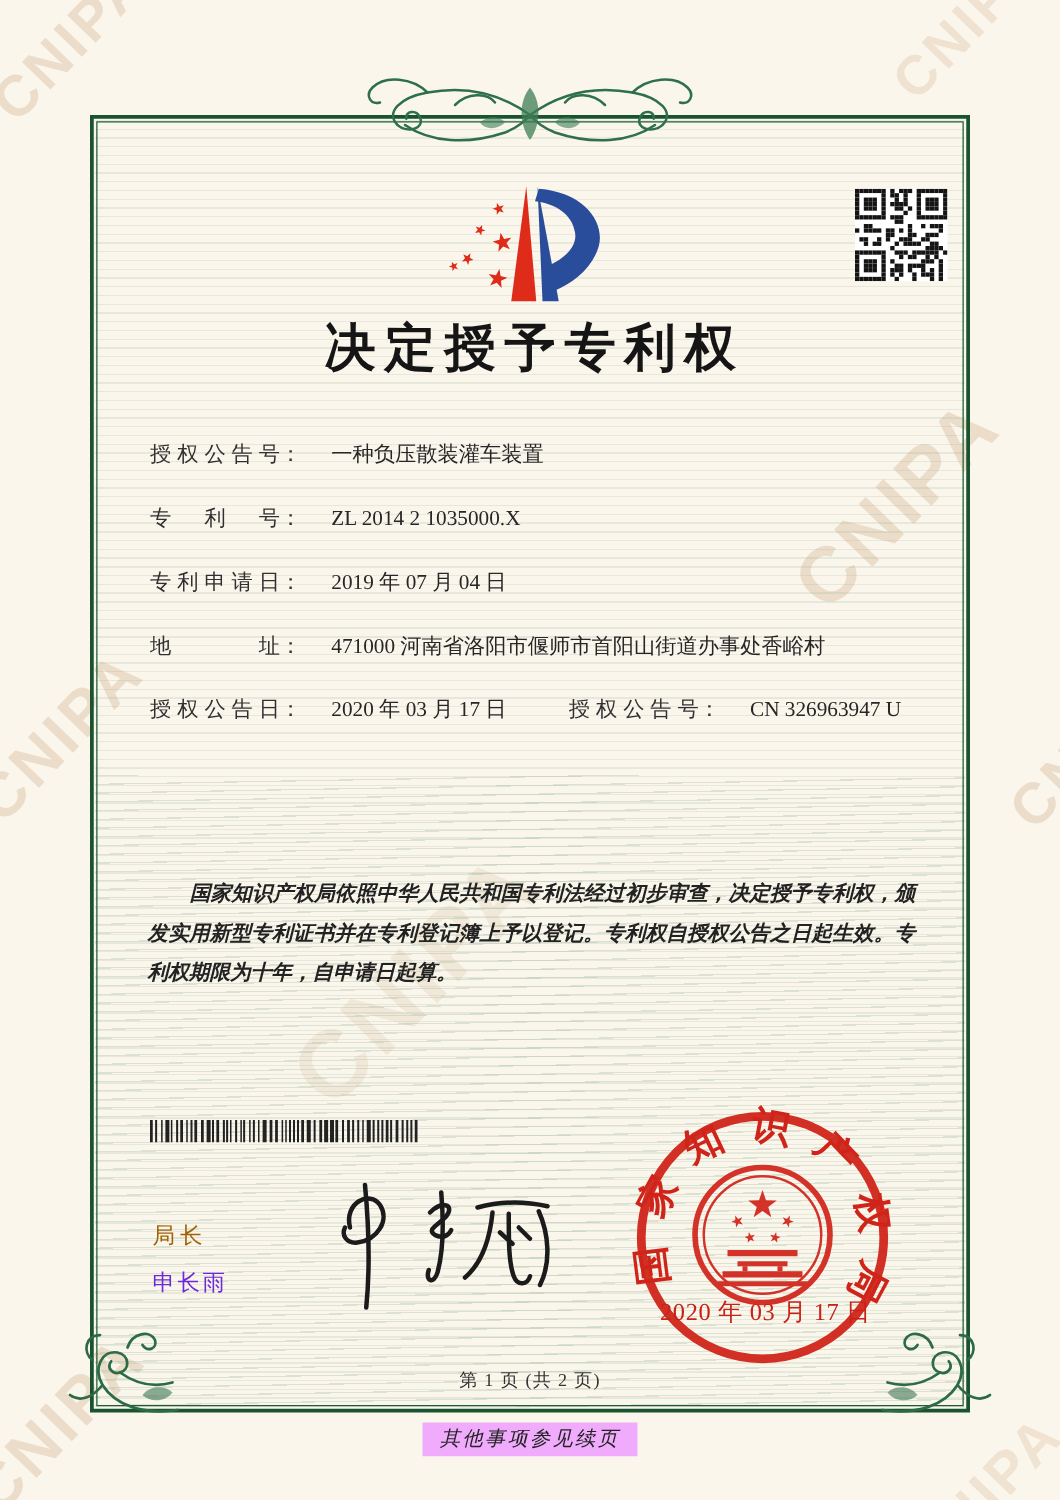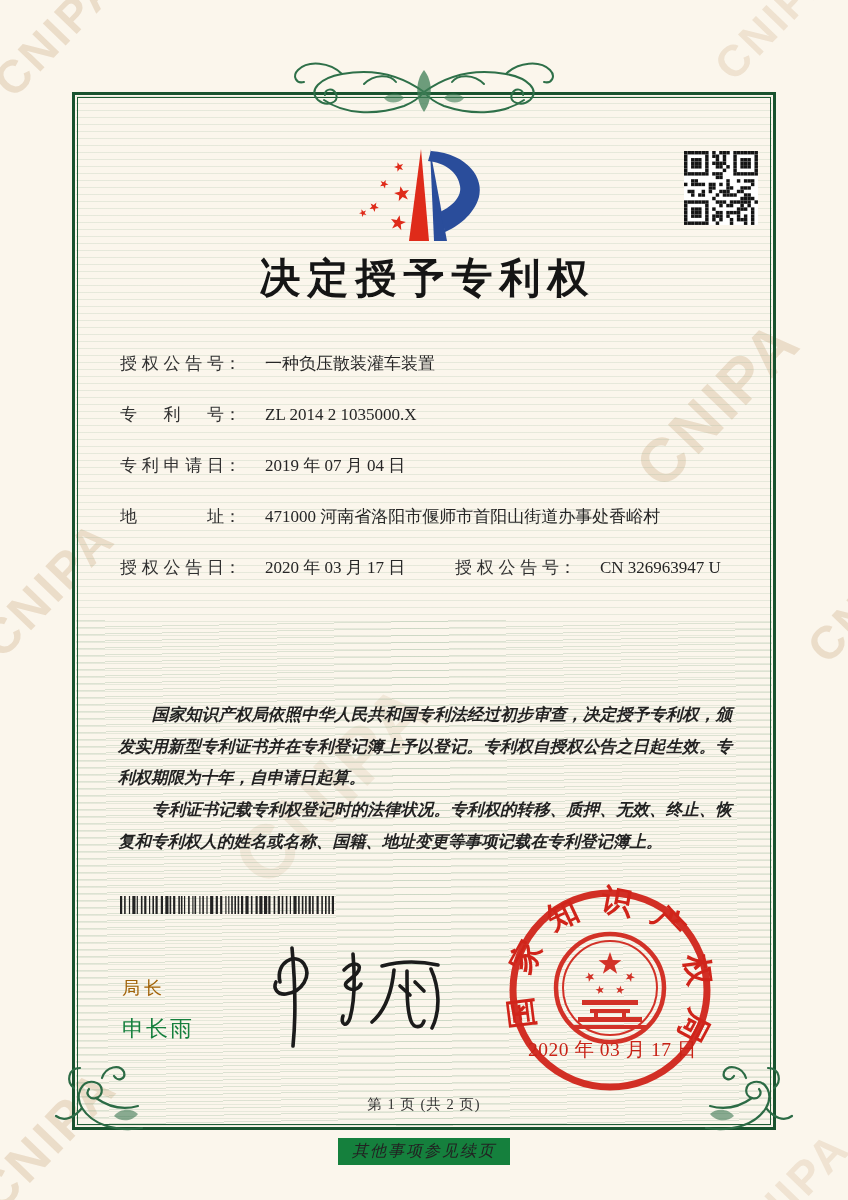--- a/index.html
+++ b/index.html
@@ -63,36 +63,36 @@
   
   .bodytext{
     position:absolute;left:118px;top:699px;width:614px;
     font-size:16.5px;line-height:1.92;text-align:justify;
     font-style:italic;color:#222;
   }
   .bodytext p{margin:0;text-indent:2.05em;font-weight:bold;}
   
   .barcode{position:absolute;left:120px;top:896px;width:216px;height:18px;}
   .sig-title{position:absolute;left:122px;top:976px;font-size:18px;letter-spacing:4px;color:#a16207;}
-  .sig-name{position:absolute;left:122px;top:1014px;font-size:22px;letter-spacing:2px;color:#15803d;}
+  .sig-name{position:absolute;left:122px;top:1014px;font-size:18px;letter-spacing:2px;color:#6d28d9;}
   .signature{position:absolute;left:242px;top:938px;width:225px;height:118px;}
   .seal{position:absolute;left:500px;top:882px;width:220px;height:220px;}
   .seal-date{
     position:absolute;left:528px;top:1036px;width:170px;
     font-size:19.5px;color:#c8221６;color:#c82216;letter-spacing:0.5px;white-space:nowrap;
   }
   .page-info{
     position:absolute;left:72px;top:1095px;width:704px;text-align:center;
     font-size:14.5px;color:#333;letter-spacing:1px;
   }
   .cont-note{
     position:absolute;left:0;top:1138px;width:100%;text-align:center;
   }
   .cont-note span{
-    display:inline-block;background:#15803d;padding:3px 14px;
+    display:inline-block;background:#f0abfc;padding:3px 14px;
     font-size:16px;font-style:italic;letter-spacing:2px;color:#222;
   }
 </style>
 </head>
 <body>
 
 <div class="page">
 
   <span class="wm" style="left:-22px;top:6px;font-size:46px;">CNIPA</span>
   <span class="wm" style="left:700px;top:-6px;font-size:44px;opacity:.8;">CNIPA</span>
@@ -400,21 +400,20 @@
     <div class="frow">
       <span class="flabel">授权公告日</span><span class="fcolon">：</span><span class="fvalue">2020 年 03 月 17 日</span>
       <span class="second">
         <span class="flabel">授权公告号</span><span class="fcolon">：</span><span class="fvalue">CN 326963947 U</span>
       </span>
     </div>
   </div>
 
   <div class="bodytext">
     <p>国家知识产权局依照中华人民共和国专利法经过初步审查，决定授予专利权，颁发实用新型专利证书并在专利登记簿上予以登记。专利权自授权公告之日起生效。专利权期限为十年，自申请日起算。</p>
-    <p>专利证书记载专利权登记时的法律状况。专利权的转移、质押、无效、终止、恢复和专利权人的姓名或名称、国籍、地址变更等事项记载在专利登记簿上。</p>
   </div>
 
   <div class="barcode">
     <svg id="barcode-svg" width="216" height="18" viewBox="0 0 216 18">
         <rect x="0.0" y="0" width="2.2" height="18" fill="#222"></rect>
         <rect x="4.1" y="0" width="1.6" height="18" fill="#222"></rect>
         <rect x="8.9" y="0" width="1.2" height="18" fill="#222"></rect>
         <rect x="12.3" y="0" width="3.2" height="18" fill="#222"></rect>
         <rect x="16.7" y="0" width="1.2" height="18" fill="#222"></rect>
         <rect x="20.9" y="0" width="1.6" height="18" fill="#222"></rect>

